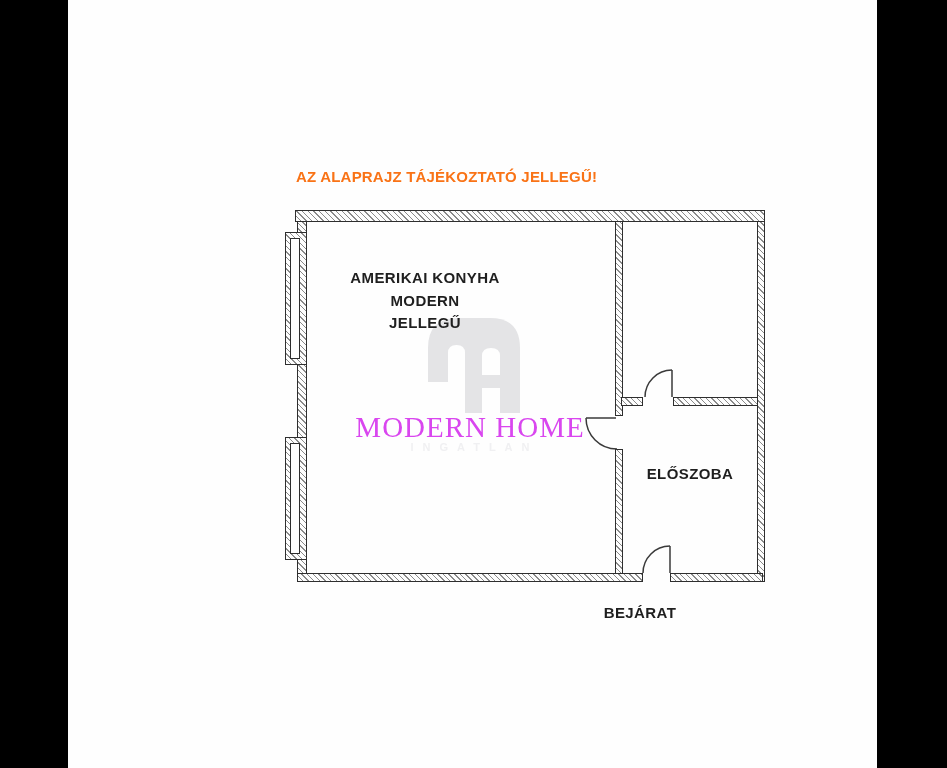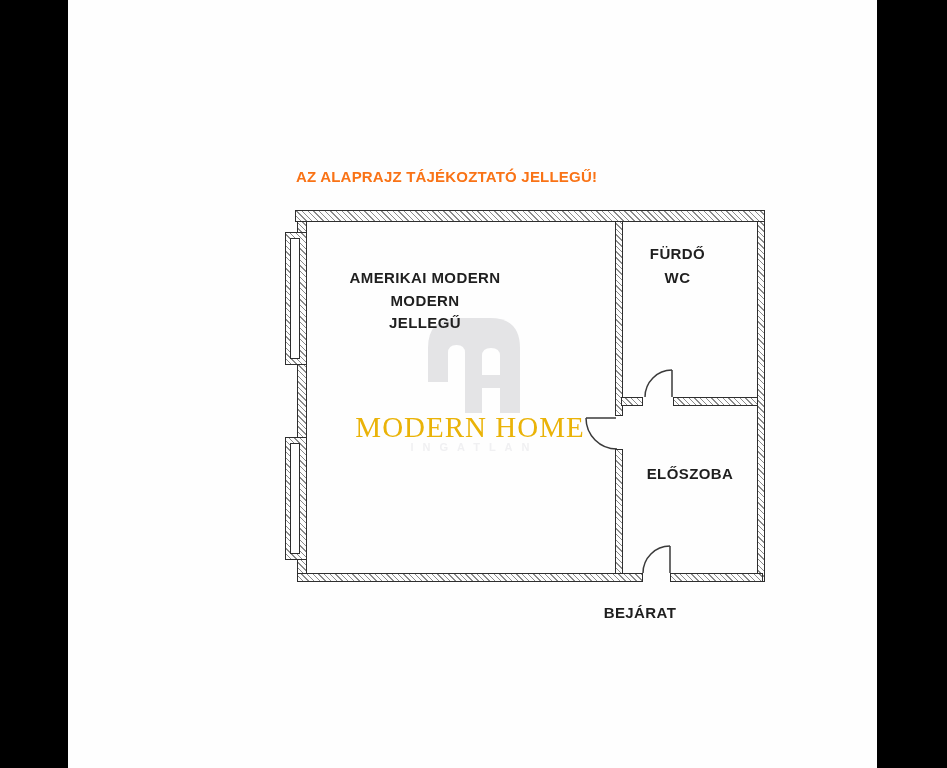--- a/index.html
+++ b/index.html
@@ -14,21 +14,21 @@
   .canvas{
     position:absolute;left:68px;top:0;width:809px;height:768px;
     background:#fefefe;
   }
   
   .wm-logo{position:absolute;left:428px;top:318px;width:92px;height:95px;z-index:1;}
   .wm-brand{
     position:absolute;left:345px;top:413px;width:250px;z-index:1;
     font-family:"Liberation Serif", serif;
     font-size:29px;line-height:29px;letter-spacing:1px;
-    color:#eab308;text-align:center;white-space:nowrap;
+    color:#d946ef;text-align:center;white-space:nowrap;
   }
   .wm-sub{
     position:absolute;left:345px;top:441px;width:250px;z-index:1;
     font-size:11px;font-weight:600;letter-spacing:9px;text-indent:9px;
     color:#f0f0f2;text-align:center;white-space:nowrap;
   }
   
   .wall{
     position:absolute;box-sizing:border-box;z-index:3;
     border:1px solid #2e2e2e;
@@ -108,24 +108,20 @@
       <path d="M586,418 L616,418"></path>
       <path d="M586,418 A31,31 0 0 0 617,449"></path>
     </g>
     <g stroke="#3a3a3a" stroke-width="1.5" fill="none">
       <path d="M670,546 L670,573"></path>
       <path d="M670,546 A27,27 0 0 0 643,573"></path>
     </g>
   </svg>
 
   <div class="plan-label label-living">
-    <div>AMERIKAI MODERN</div>
+    <div>AMERIKAI KONYHA</div>
     <div>MODERN</div>
     <div>JELLEGŰ</div>
-  </div>
-  <div class="plan-label label-bath">
-    <div>FÜRDŐ</div>
-    <div>WC</div>
   </div>
   <div class="plan-label label-hall">ELŐSZOBA</div>
   <div class="plan-label label-entrance">BEJÁRAT</div>
 
 </div>
 
 </body></html>

